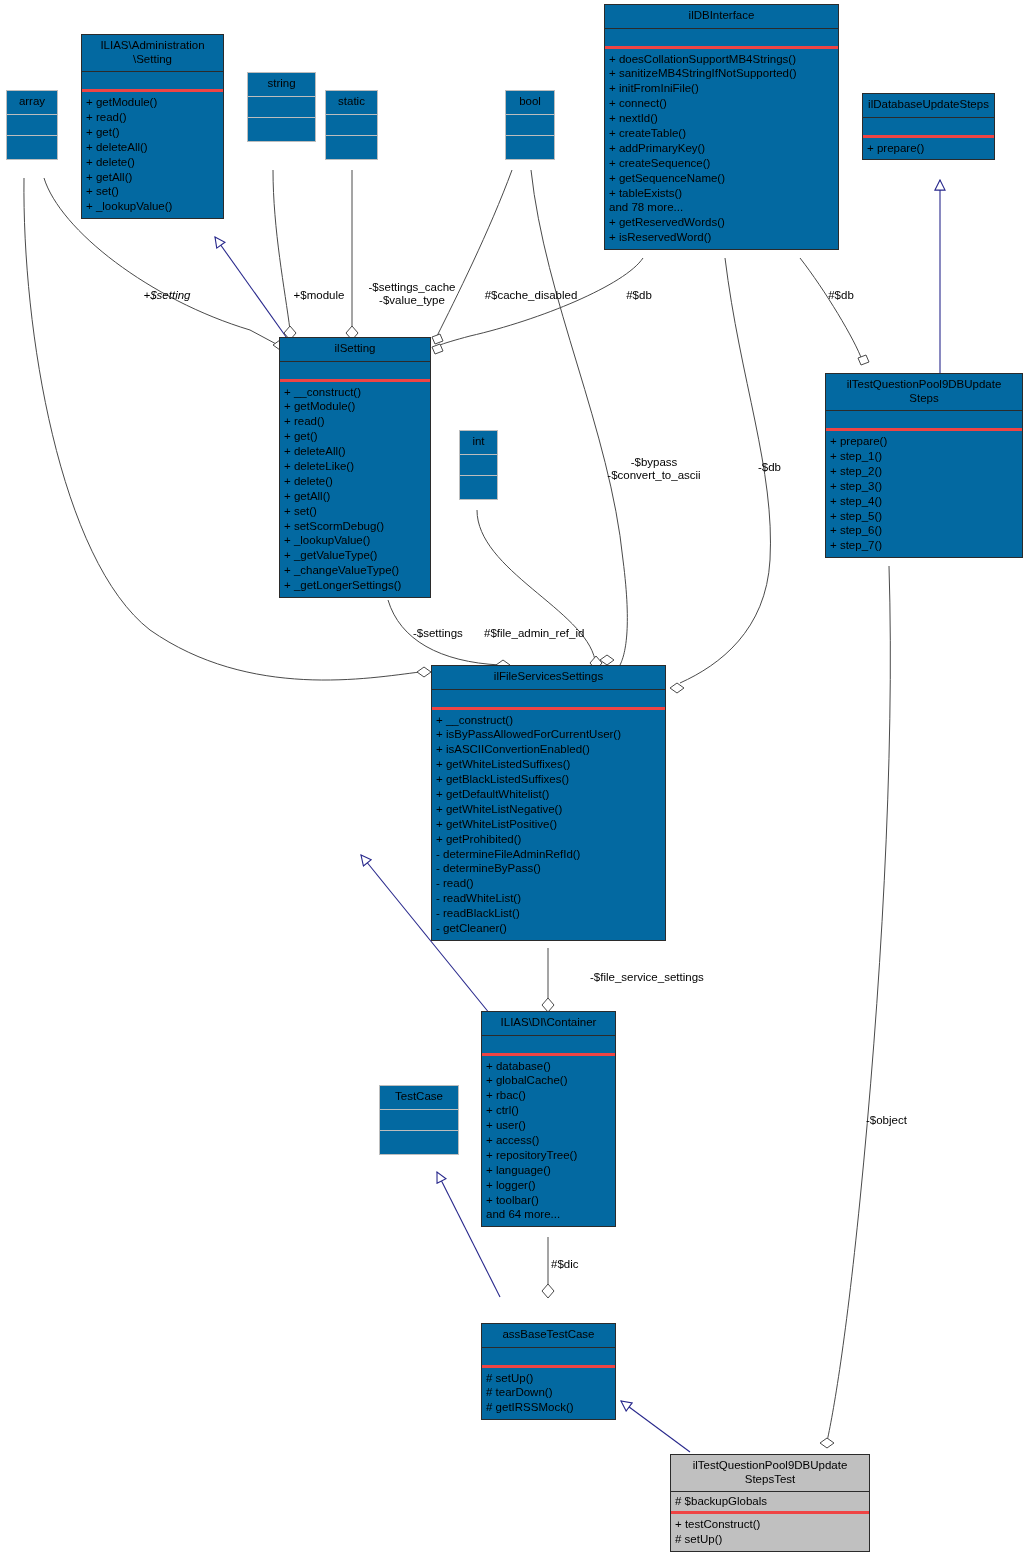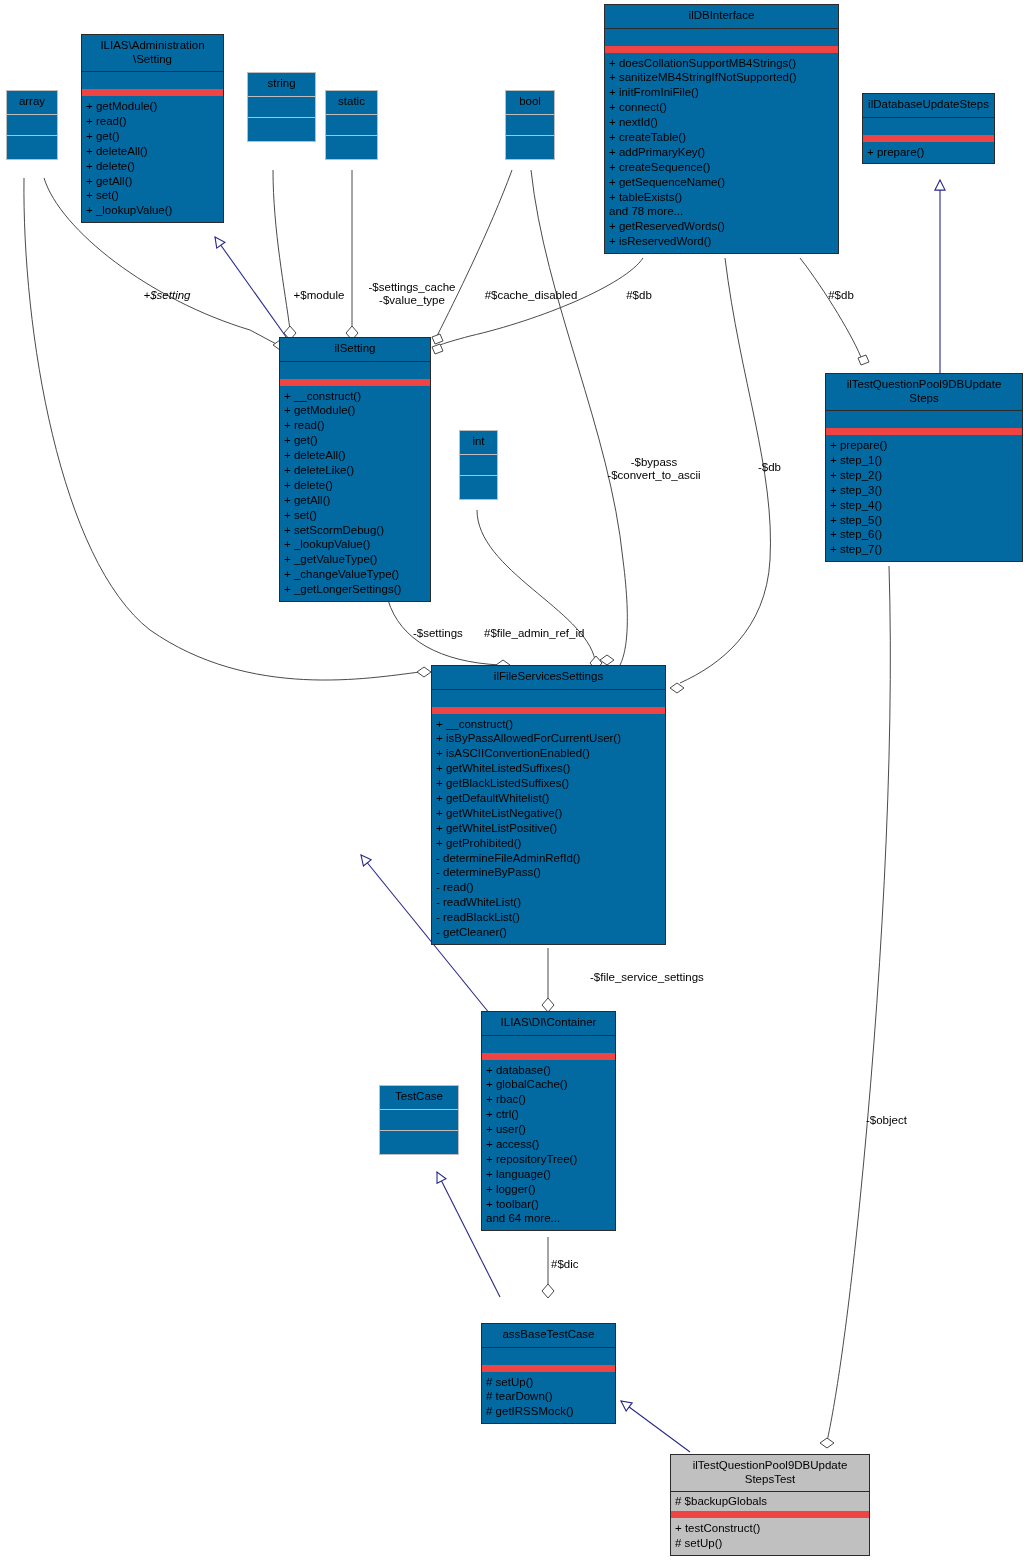--- a/index.html
+++ b/index.html
@@ -42,21 +42,21 @@
   }
   .n-title {
     text-align: center;
     padding: 4px 3px 5px 3px;
     border-bottom: 1px solid #2b2b2b;
     white-space: pre-line;
     line-height: 1.18;
   }
   .node.light .n-title { border-bottom: 1px solid #bdbdbd; }
   .n-attrs {
-    border-bottom: 7px solid #ef4444;
+    border-bottom: 3px solid #ef4444;
     padding: 2px 4px;
     min-height: 13px;
   }
   .node.light .n-attrs { border-bottom: 1px solid #bdbdbd; min-height: 16px; }
   .n-ops {
     padding: 3px 4px 4px 4px;
     min-height: 13px;
   }
   .node.light .n-ops { min-height: 16px; }
   .n-ops div, .n-attrs div {

